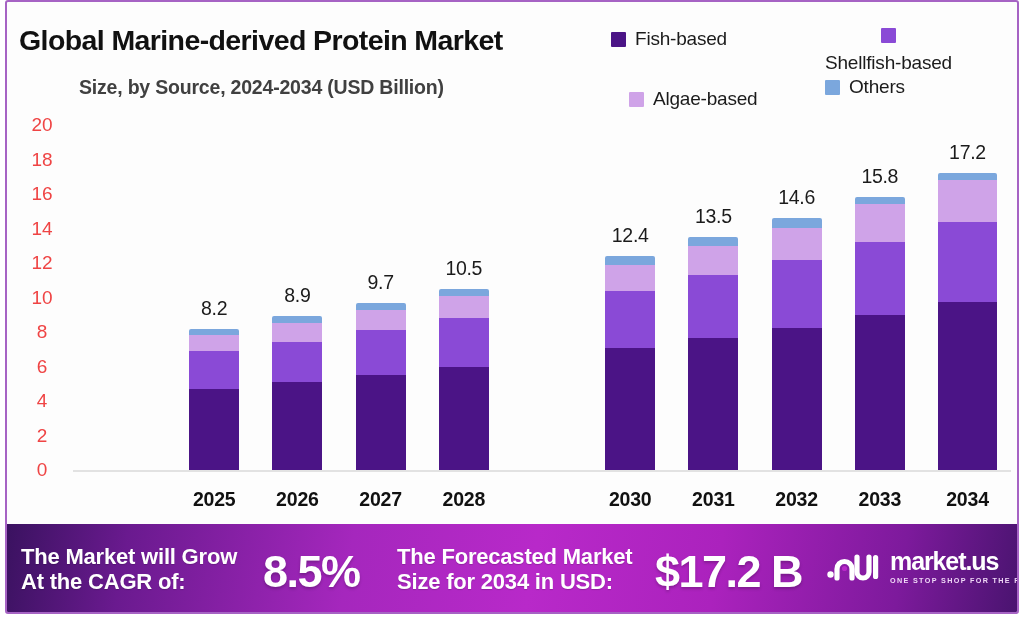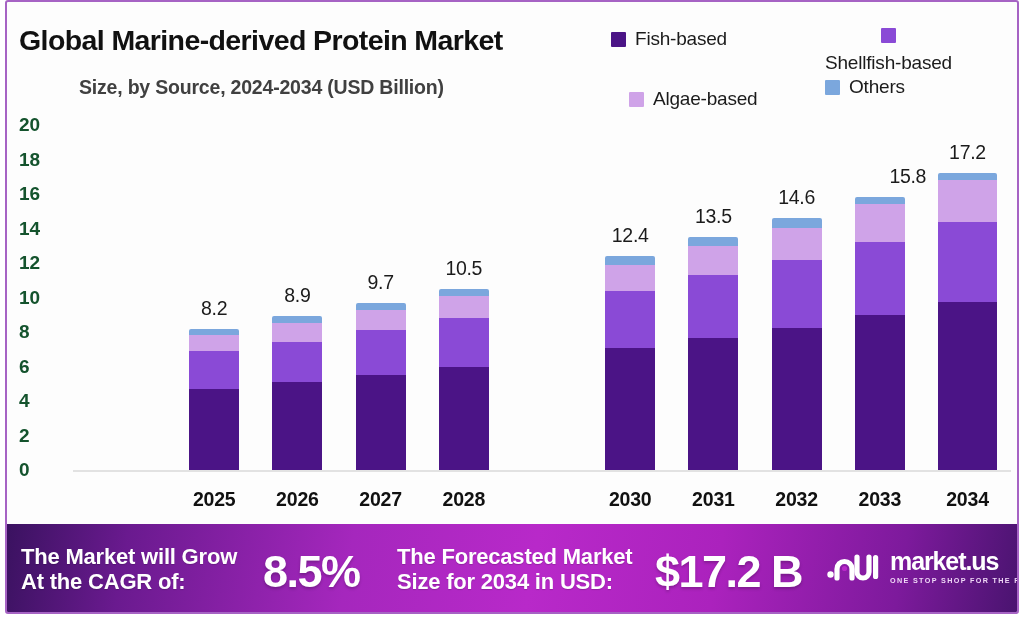--- a/index.html
+++ b/index.html
@@ -46,22 +46,22 @@
   .legend-item.i0 { left: 4px;   top: 0px;  }
   .legend-item.i1 { left: 218px; top: 0px; flex-direction: column;  }
   .legend-item.i2 { left: 22px;  top: 60px; }
   .legend-item.i3 { left: 218px; top: 48px; }
   .swatch { width: 15px; height: 15px; border-radius: 1px; flex: none; }
   .legend-label { font-size: 19px; color: #1b1b1b; letter-spacing: -0.2px; }
 
   
   .plot { position: absolute; left: 0; top: 112px; width: 1014px; height: 408px; }
   .ytick {
-    position: absolute; right: 0; width: 46px; text-align: left;
-    font-size: 19px; font-weight: 700; color: #14532d;
+    position: absolute; right: 0; width: 46px; text-align: center;
+    font-size: 19px; font-weight: 400; color: #ef4444;
     transform: translateY(-50%);
   }
   .ytick-wrap { position: absolute; left: 12px; top: 0; width: 46px; height: 100%; }
   .axis-baseline {
     position: absolute; left: 66px; right: 10px; height: 2px;
     background: #e2e2e2;
   }
   .bars { position: absolute; left: 66px; right: 8px; top: 0; bottom: 0; }
   .bar-group { position: absolute; bottom: 0; }
   .bar-stack { position: absolute; bottom: 0; width: 100%; }
@@ -227,21 +227,21 @@
             <div class="bar-value" style="top: 72.15px;">14.6</div>
             <div class="xlabel" style="top: 374px;">2032</div>
           </div>
           <div class="bar-group" style="left: 781.8px; width: 50px; height: 408px;">
             <div class="bar-stack" style="bottom: 52px; height: 272.55px;">
               <div class="seg" style="background: rgb(75, 20, 134); height: 155.25px; bottom: 0px;"></div>
               <div class="seg" style="background: rgb(138, 74, 214); height: 72.45px; bottom: 155.25px;"></div>
               <div class="seg" style="background: rgb(207, 163, 232); height: 37.95px; bottom: 227.7px;"></div>
               <div class="seg" style="background: rgb(123, 167, 221); height: 6.9px; bottom: 265.65px; border-top-left-radius: 2px; border-top-right-radius: 2px;"></div>
             </div>
-            <div class="bar-value" style="top: 51.45px; margin-left: 28px;">15.8</div>
+            <div class="bar-value" style="top: 51.45px;">15.8</div>
             <div class="xlabel" style="top: 374px;">2033</div>
           </div>
           <div class="bar-group" style="left: 865px; width: 59px; height: 408px;">
             <div class="bar-stack" style="bottom: 52px; height: 296.7px;">
               <div class="seg" style="background: rgb(75, 20, 134); height: 168.188px; bottom: 0px;"></div>
               <div class="seg" style="background: rgb(138, 74, 214); height: 80.2125px; bottom: 168.188px;"></div>
               <div class="seg" style="background: rgb(207, 163, 232); height: 41.4px; bottom: 248.4px;"></div>
               <div class="seg" style="background: rgb(123, 167, 221); height: 6.9px; bottom: 289.8px; border-top-left-radius: 2px; border-top-right-radius: 2px;"></div>
             </div>
             <div class="bar-value" style="top: 27.3px;">17.2</div>

